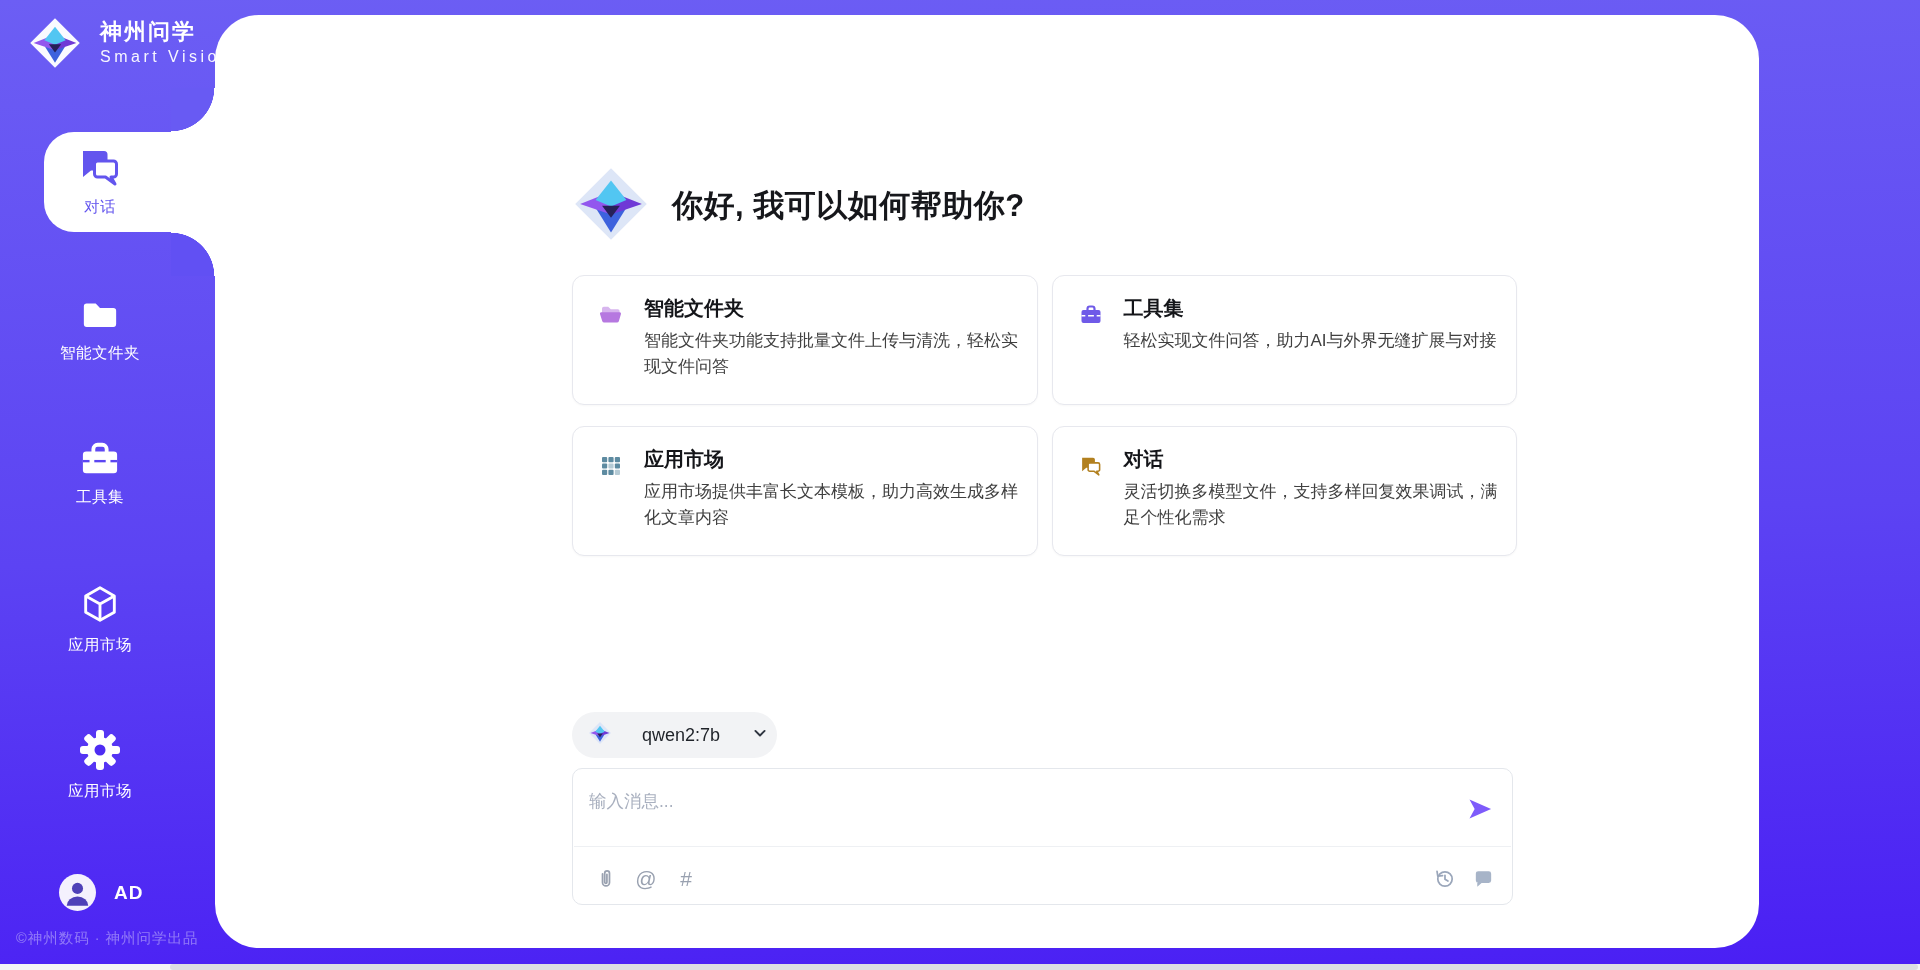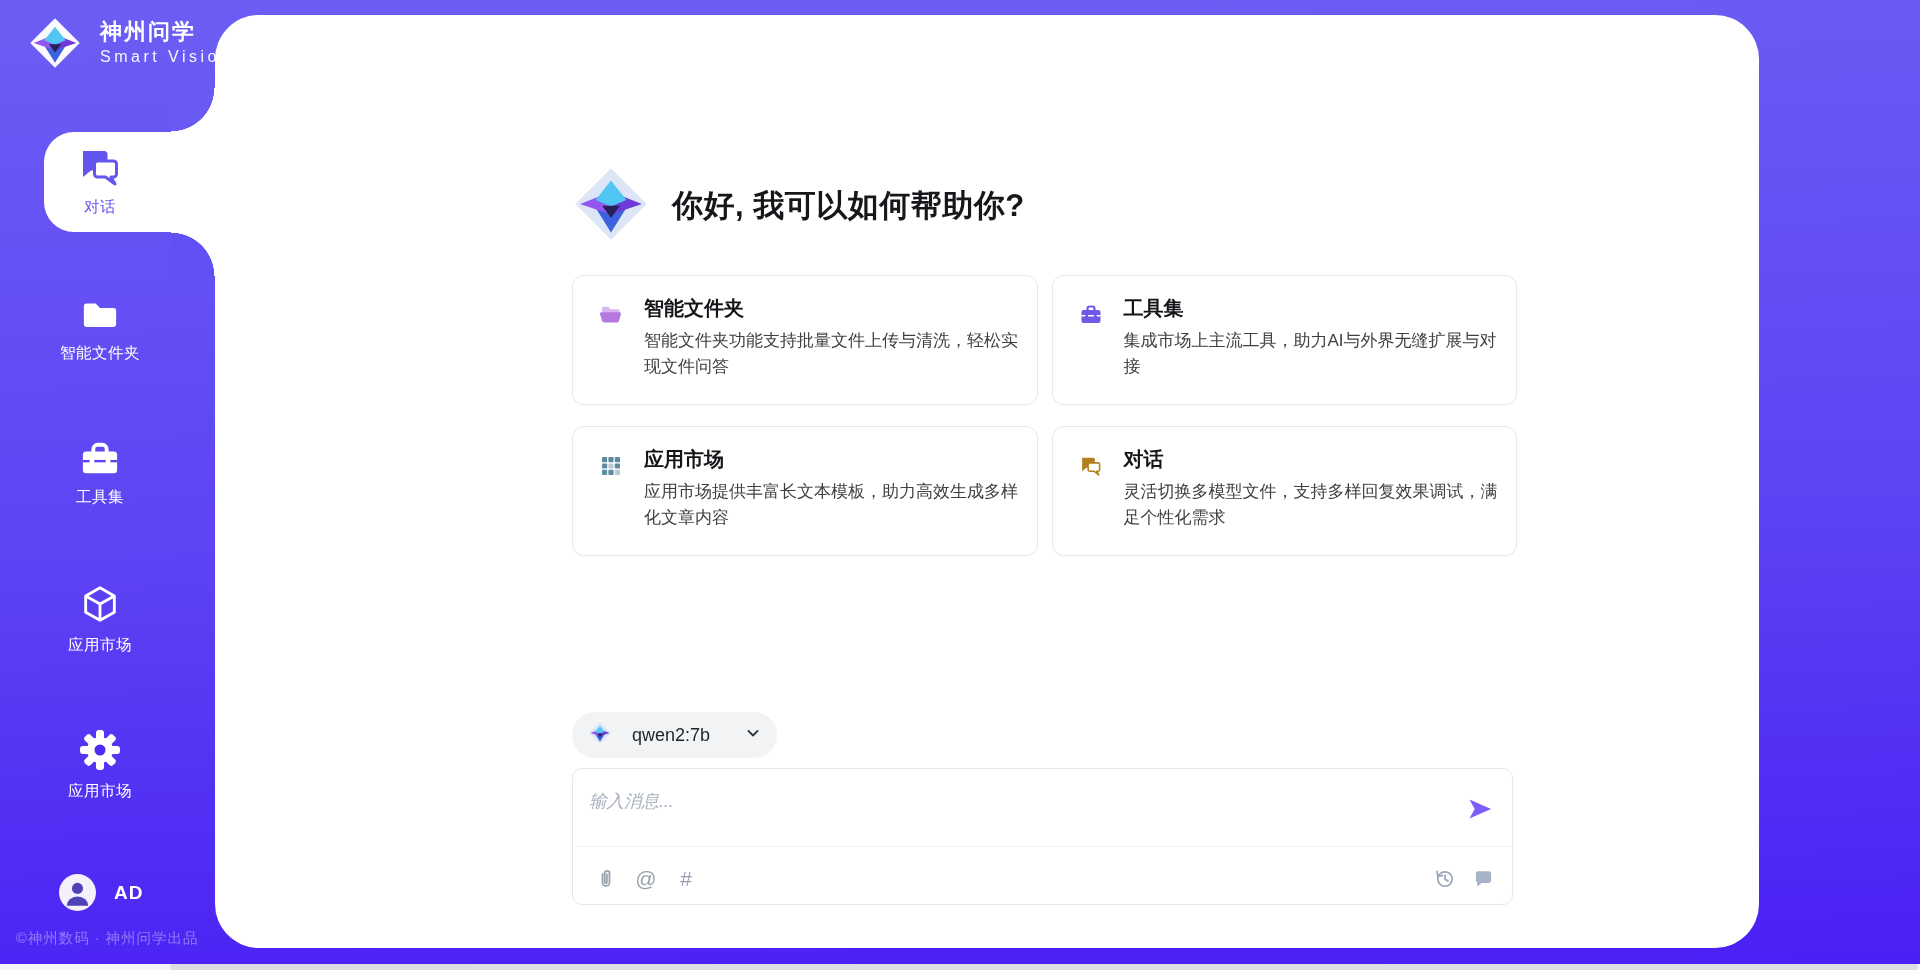--- a/index.html
+++ b/index.html
@@ -63,32 +63,32 @@
     box-shadow:0 1px 2px rgba(16,24,40,.03);
   }
   .card-icon { position:absolute; left:26px; top:27px; width:24px; height:24px; }
   .card-icon svg { width:24px; height:24px; display:block; }
   .card-title { position:absolute; left:71px; top:19px; font-size:20px; font-weight:700; color:#141519; }
   .card-desc  { position:absolute; left:71px; top:52px; width:374px; font-size:17px; line-height:26px; color:#404040; }
 
   .model-pill {
     position:absolute; left:357px; top:697px; width:205px; height:46px;
     background:#f2f3f5; border-radius:23px; cursor:pointer;
-    display:flex; align-items:center; padding:0 14px 0 16px; gap:20px;
+    display:flex; align-items:center; padding:0 14px 0 16px; gap:30px;
   }
   .model-name { font-size:18px; color:#1f2329; flex:1; }
 
   .composer {
     position:absolute; left:357px; top:753px; width:941px; height:137px;
     background:#fff; border:1px solid #e4e7ec; border-radius:10px;
   }
   .composer-input {
     position:absolute; left:16px; top:10px; width:850px; height:44px;
     border:none; outline:none; font-size:17.5px; color:#ef4444;
-    font-family:"Liberation Sans","DejaVu Sans",sans-serif; background:transparent;font-style:italic;
+    font-family:"Liberation Sans","DejaVu Sans",sans-serif; background:transparent;
   }
   .composer-input::placeholder { color:#a9b0bf; }
   .send-btn { position:absolute; right:18px; top:26px; width:28px; height:28px; cursor:pointer; }
   .composer-divider { position:absolute; left:1px; right:1px; top:77px; height:1px; background:#eef0f3; }
   .tool-row { position:absolute; left:20px; top:96px; display:flex; align-items:center; gap:14px; }
   .tool-btn { width:26px; height:26px; display:flex; align-items:center; justify-content:center; cursor:pointer; }
   .glyph-btn { font-size:21px; color:#99a1b0; line-height:1; }
   .action-row { position:absolute; right:16px; top:96px; display:flex; align-items:center; gap:13px; }
 
   
@@ -134,21 +134,21 @@
         <span class="card-icon" style="color: rgb(111, 90, 232);">
           <svg viewBox="0 0 24 24">
             <path d="M8.5 7.5 V5.8 A2.3 2.3 0 0 1 10.8 3.5 h2.4 a2.3 2.3 0 0 1 2.3 2.3 V7.5" fill="none" stroke="currentColor" stroke-width="2.2"></path>
             <rect x="2.5" y="7" width="19" height="13" rx="2" fill="currentColor"></rect>
             <rect x="2.5" y="12" width="19" height="1.5" fill="#fff"></rect>
             <rect x="6.3" y="10.5" width="2.8" height="4.6" rx="1" fill="currentColor"></rect>
             <rect x="14.9" y="10.5" width="2.8" height="4.6" rx="1" fill="currentColor"></rect>
           </svg>
         </span>
         <div class="card-title">工具集</div>
-        <div class="card-desc">集成市场上主流工具，助力AI与外界无缝扩展与对接</div>
+        <div class="card-desc">轻松实现文件问答，助力AI与外界无缝扩展与对接</div>
       </div>
 
       <div class="card">
         <span class="card-icon" style="color: rgb(94, 139, 161);">
           <svg viewBox="0 0 24 24" fill="currentColor">
             <rect x="3" y="3" width="5.2" height="5.2" rx="1"></rect>
               <rect x="9.4" y="3" width="5.2" height="5.2" rx="1"></rect>
               <rect x="15.8" y="3" width="5.2" height="5.2" rx="1"></rect>
             <rect x="3" y="9.4" width="5.2" height="5.2" rx="1"></rect>
               <rect x="9.4" y="9.4" width="5.2" height="5.2" rx="1" opacity=".45"></rect>

